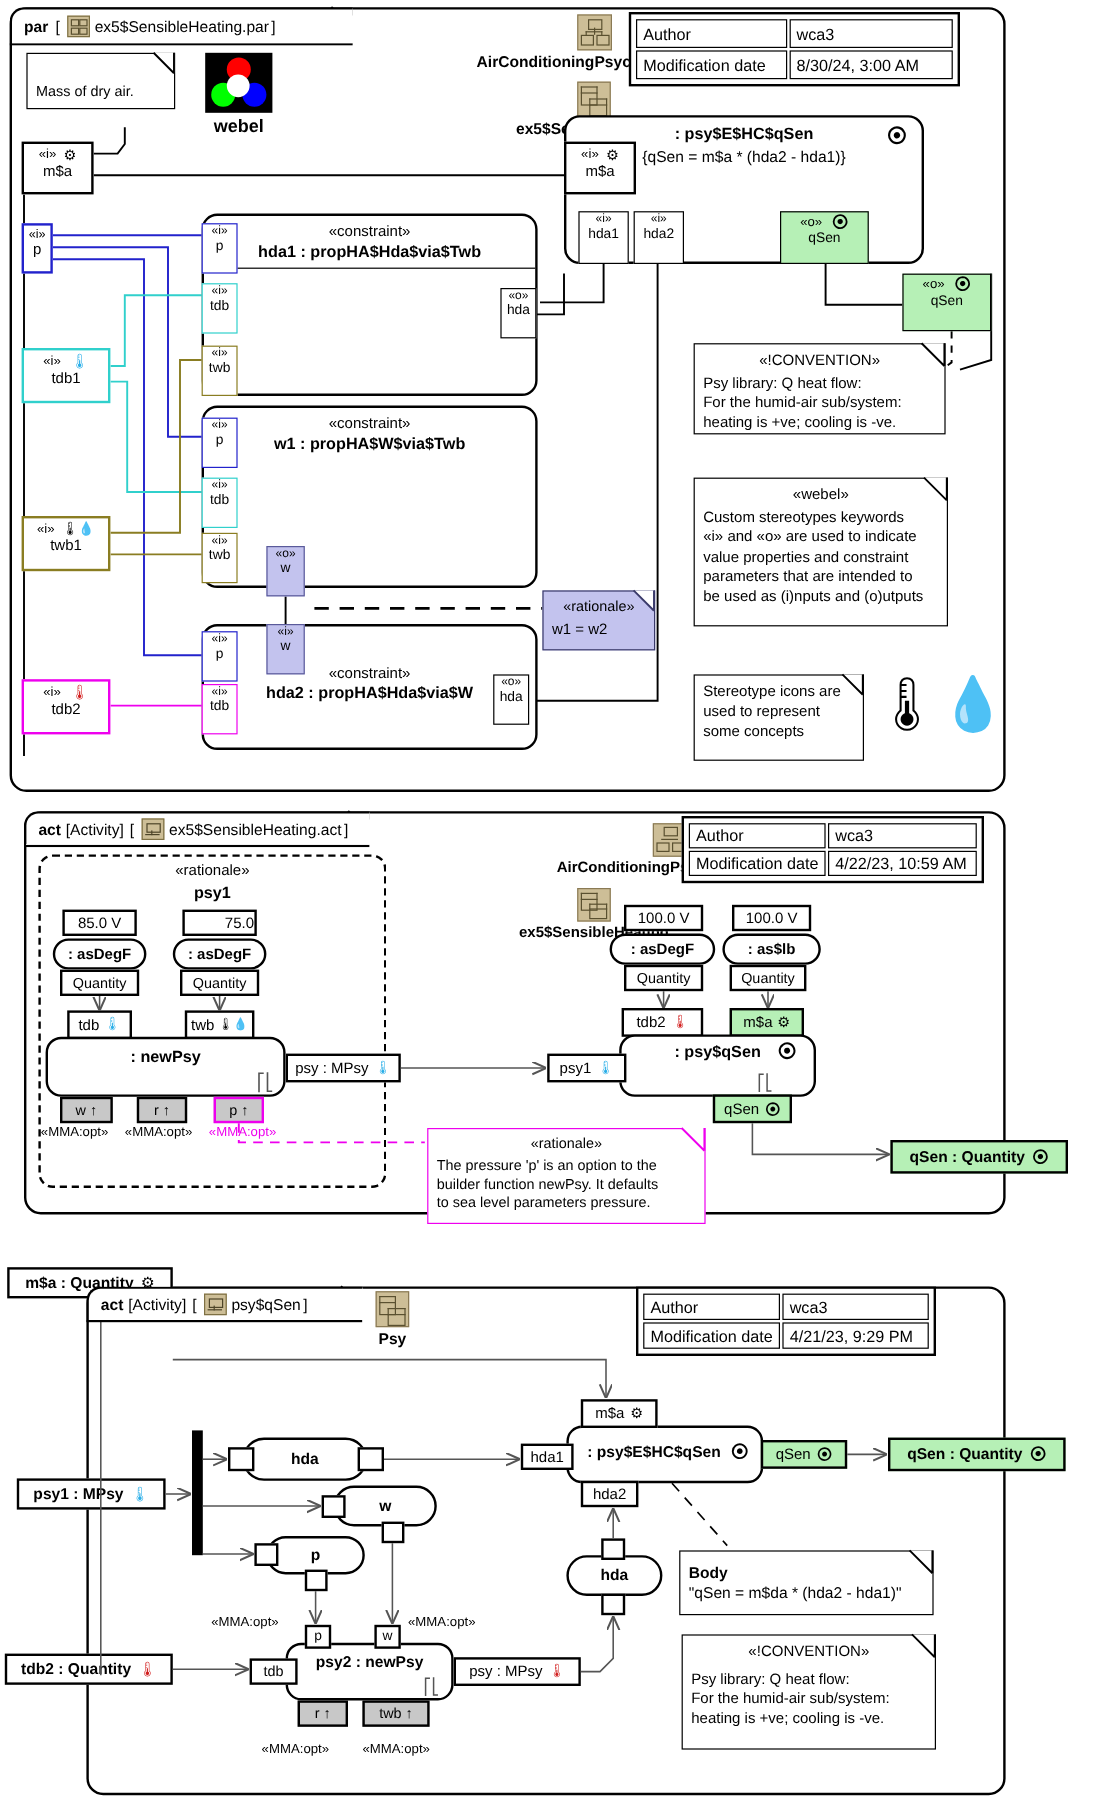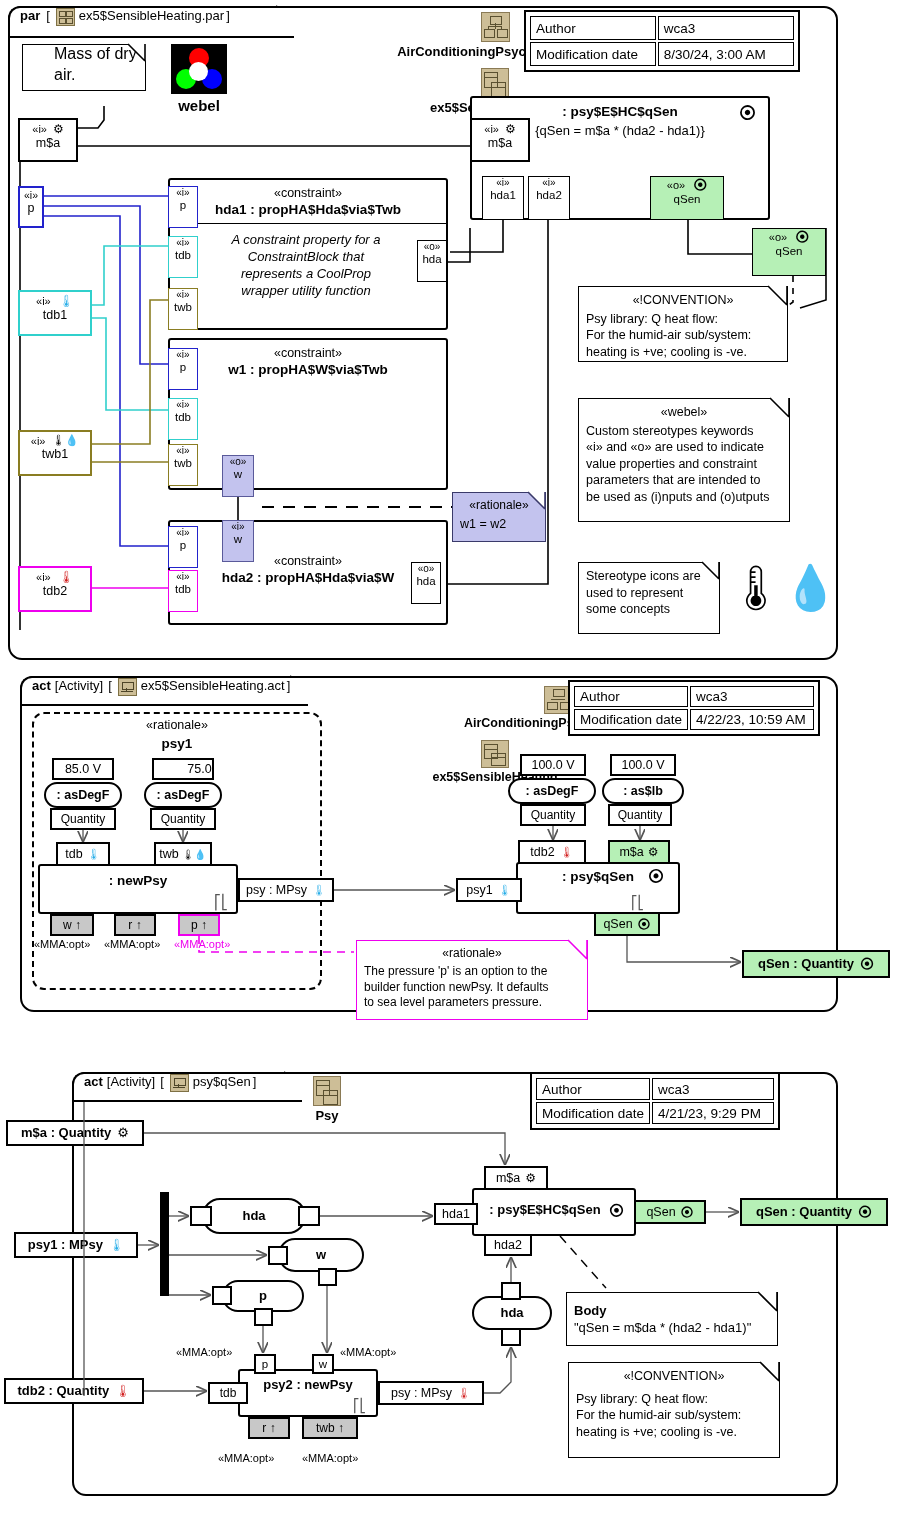--- a/index.html
+++ b/index.html
@@ -4,29 +4,29 @@
 <style>
   html,body{margin:0;padding:0;background:#fff;}
   body{width:920px;height:1515px;position:relative;
        font-family:"Liberation Sans", sans-serif;font-size:12px;color:#000;}
   .abs{position:absolute;box-sizing:border-box;}
 
   
   .frame{border:2px solid #000;border-radius:14px;background:#fff;}
   .frame-tab{position:absolute;left:0;top:0;height:24px;border:2px solid #000;
      border-top-left-radius:12px;border-right:none;border-top:none;background:#fff;
-     display:flex;align-items:flex-start;padding:0 6px 0 10px;white-space:nowrap;z-index:5;}
+     display:flex;align-items:center;padding:0 6px 0 10px;white-space:nowrap;z-index:5;}
   .tab-kind{font-weight:bold;font-size:13px;margin-right:4px;}
   .tab-sub{font-size:13px;margin-right:3px;}
   .tab-txt{font-size:13px;}
   .brk{font-size:13px;margin:0 2px;}
 
   
   .box{border:2px solid #000;background:#fff;}
-  .rbox{border:2px solid #000;border-radius:3px;background:#fff;}
+  .rbox{border:2px solid #000;border-radius:13px;background:#fff;}
   .note{border:1.6px solid #000;background:#fff;position:absolute;
         box-sizing:border-box;padding:5px 7px;line-height:1.32;font-size:12.5px;}
   .note .foldtri{position:absolute;right:-1px;top:-1px;width:0;height:0;
         border-left:17px solid transparent;border-top:17px solid #fff;}
   .note-hdr{text-align:center;margin-bottom:2px;}
 
   
   .port{position:absolute;box-sizing:border-box;border:1.6px solid #000;background:#fff;
         font-size:10.5px;text-align:center;line-height:1.05;padding-top:1px;}
   .port .g{font-size:10px;display:block;}
@@ -77,21 +77,21 @@
 <svg class="lines" width="920" height="1515">
   <path d="M276 6 L290 20 L290 34 L276 34" fill="#fff" stroke="#000" stroke-width="2"></path>
 </svg>
 
 <div class="note" style="left:22px;top:44px;width:124px;height:47px;display:flex;align-items:flex-end;">
   <span class="foldtri" style="border-top-color:#fff;"></span>
   <svg class="abs" style="right:-1px;top:-1px;" width="18" height="18">
       <path d="M0 0 L17 17 L17 0 Z" fill="#fff"></path>
       <path d="M0 0 L17 17 M17 17 L17 0" stroke="#000" stroke-width="1.6" fill="none"></path>
     </svg>
-  <span style="font-size:16px;margin-left:24px;">Mass of dry air.</span>
+  <span style="font-size:12px;">Mass of dry air.</span>
 </div>
 
 <div class="abs" style="left:168px;top:44px;width:62px;height:72px;">
   <div class="webel-logo" style="margin:0 auto;">
     <i style="background:#f00;width:20px;height:20px;left:18px;top:4px;"></i>
     <i style="background:#0f0;width:20px;height:20px;left:5px;top:25px;"></i>
     <i style="background:#00f;width:20px;height:20px;left:31px;top:25px;"></i>
     <i style="background:#fff;width:19px;height:19px;left:18px;top:18px;"></i>
   </div>
   <div class="ico-lbl" style="font-size:15px;margin-top:3px;">webel</div>
@@ -207,21 +207,20 @@
     <span style="font-size:11px;">«i»</span>
     <span style="font-size:12px;color:#d21f1f;">🌡</span>
   </div>
   <div class="ctr" style="font-size:12.5px;">tdb2</div>
 </div>
 
 <div class="abs rbox" style="left:168px;top:178px;width:280px;height:152px;">
   <div class="ctr" style="margin-top:6px;font-size:12.5px;">«constraint»</div>
   <div class="ctr bold" style="font-size:13.5px;margin-top:2px;">hda1 : propHA$Hda$via$Twb</div>
   <div style="border-top:1.6px solid #000;margin-top:6px;"></div>
-  <div class="ital ctr" style="font-size:13px;line-height:1.32;padding:7px 56px 0 52px;">A constraint property for a ConstraintBlock that represents a CoolProp wrapper utility function</div>
 </div>
 <div class="port" style="left:168px;top:186px;width:30px;height:42px;border-color:#2222cc;">
   <span class="g">«i»</span>
   <span class="n">p</span>
 </div>
 <div class="port" style="left:168px;top:236px;width:30px;height:42px;border-color:#30d0cc;">
   <span class="g">«i»</span>
   <span class="n">tdb</span>
 </div>
 <div class="port" style="left:168px;top:288px;width:30px;height:42px;border-color:#8a7d22;">
@@ -591,21 +590,21 @@
       <td>wca3</td>
     </tr>
     <tr>
       <td>Modification date</td>
       <td>4/21/23, 9:29 PM</td>
     </tr>
   </tbody>
     </table>
 </div>
 
-<div class="abs box" style="left:6px;top:1120px;width:138px;height:26px;">
+<div class="abs box" style="left:6px;top:1056px;width:138px;height:26px;">
   <div style="display:flex;align-items:center;justify-content:center;gap:6px;line-height:22px;">
     <span class="bold" style="font-size:13px;">m$a : Quantity</span>
     <span style="font-size:13px;">⚙</span>
   </div>
 </div>
 <div class="abs box" style="left:14px;top:1232px;width:124px;height:26px;">
   <div style="display:flex;align-items:center;justify-content:center;gap:6px;line-height:22px;">
     <span class="bold" style="font-size:13px;">psy1 : MPsy</span>
     <span style="font-size:12px;color:#29aee8;">🌡</span>
   </div>

